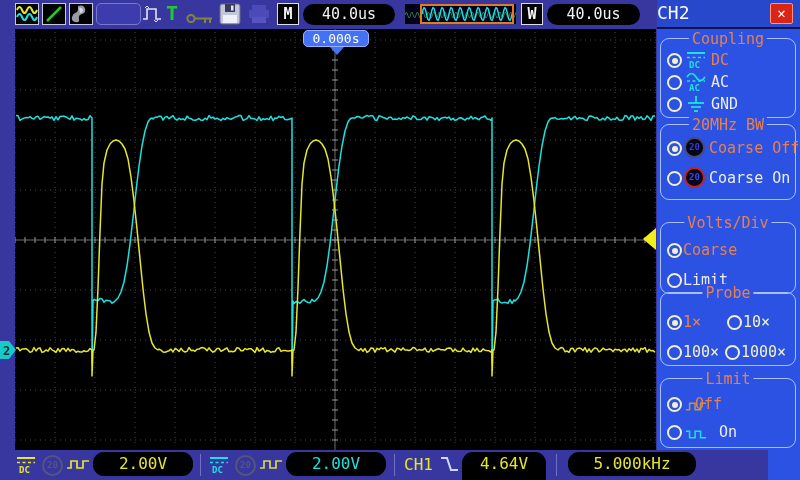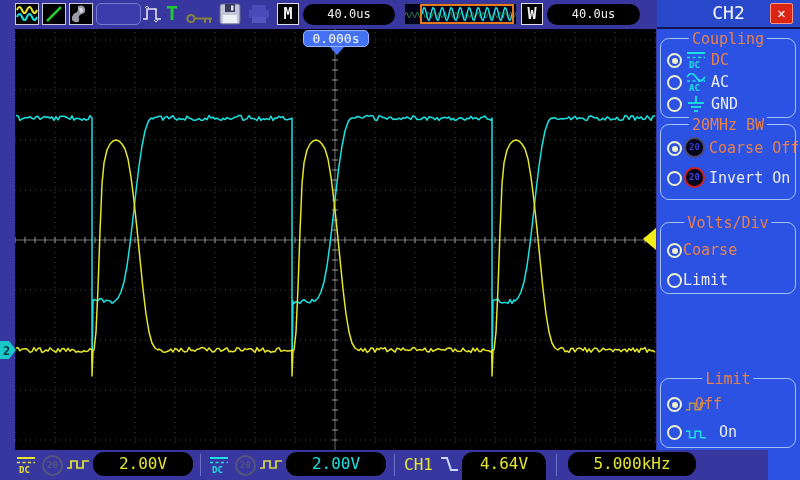--- a/index.html
+++ b/index.html
@@ -6,33 +6,33 @@
   #root{position:relative;width:800px;height:480px;background:#37379f;overflow:hidden;
         font-family:"DejaVu Sans Mono",monospace;}
   .abs{position:absolute;}
   
   #topbar{left:0;top:0;width:800px;height:29px;background:#37379f;}
   .tbtn{position:absolute;top:3px;width:24px;height:22px;background:#000;
         border:1px solid #c9c9de;box-sizing:border-box;}
   .boxlbl{position:absolute;top:3px;width:22px;height:22px;background:#000;border:1px solid #dedeee;
         box-sizing:border-box;color:#f4f4f4;font-weight:bold;font-size:15px;line-height:20px;text-align:center;}
   .pill{position:absolute;background:#000;border-radius:11px;color:#f2f2f2;
-        text-align:center;font-size:12px;line-height:21px;}
+        text-align:center;font-size:15px;line-height:21px;}
   
   #blackarea{left:15px;top:29px;width:641px;height:421px;background:#000;}
   #timebadge{left:303px;top:30px;width:66px;height:17px;background:#4472f2;border:1px solid #96b2ff;
         border-radius:5px;color:#fff;font-size:13px;line-height:16px;text-align:center;box-sizing:border-box;}
   #badgetri{left:330px;top:47px;width:0;height:0;border-left:7px solid transparent;
         border-right:7px solid transparent;border-top:8px solid #4472f2;}
   #trigmarker{left:643px;top:228px;width:0;height:0;border-top:11px solid transparent;
         border-bottom:11px solid transparent;border-right:13px solid #f2ee18;}
   
   #sidebar{left:657px;top:0;width:143px;height:480px;background:#2b52e2;}
   #sbheader{position:absolute;left:0;top:0;width:143px;height:27px;background:#2848cc;}
-  #sbtitle{position:absolute;left:0;top:2px;width:143px;text-align:center;color:#fafafa;font-size:18px;}
+  #sbtitle{position:absolute;left:0;top:2px;width:143px;color:#fafafa;font-size:18px;}
   #sbline{position:absolute;left:0;top:27px;width:143px;height:2px;background:#12124e;}
   #closebtn{position:absolute;left:113px;top:3px;width:23px;height:21px;background:#da2514;
         border:1px solid #ff9582;box-sizing:border-box;color:#fff;font-weight:bold;font-size:14px;
         line-height:18px;text-align:center;border-radius:2px;}
   .panel{position:absolute;left:3px;width:136px;border:1px solid #a6c2f6;border-radius:9px;box-sizing:border-box;}
   .ptitle{position:absolute;top:-9px;left:50%;transform:translateX(-50%);background:#2b52e2;
         padding:0 3px;color:#e8804a;font-size:15px;white-space:nowrap;}
   .mi{position:absolute;left:6px;height:20px;}
   .radio{position:absolute;top:2px;width:11px;height:11px;border:2px solid #f0f0cc;border-radius:50%;}
   .radio.sel::after{content:"";position:absolute;left:2.5px;top:2.5px;width:6px;height:6px;
@@ -310,36 +310,55 @@
     <div class="panel" style="top:124px;height:76px">
       <span class="ptitle">20MHz BW</span>
       <div class="mi" style="top:14px">
         <span class="radio sel"></span>
         <span class="b20 off" style="left:17px;top:-2px">20</span>
         <span class="lbl on" style="left:42px">Coarse Off</span>
       </div>
       <div class="mi" style="top:44px">
         <span class="radio"></span>
         <span class="b20 red" style="left:17px;top:-2px">20</span>
-        <span class="lbl" style="left:42px">Invert On</span>
+        <span class="lbl" style="left:42px">Coarse On</span>
       </div>
     </div>
 
     <div class="panel" style="top:222px;height:72px">
       <span class="ptitle">Volts/Div</span>
       <div class="mi" style="top:18px">
         <span class="radio sel"></span>
         <span class="lbl on" style="left:16px">Coarse</span>
       </div>
       <div class="mi" style="top:48px">
         <span class="radio"></span>
         <span class="lbl" style="left:16px">Limit</span>
       </div>
     </div>
 
+    <div class="panel" style="top:292px;height:74px">
+      <span class="ptitle">Probe</span>
+      <div class="mi" style="top:20px">
+        <span class="radio sel"></span>
+        <span class="lbl on" style="left:16px">1×</span>
+      </div>
+      <div class="mi" style="top:20px;left:66px">
+        <span class="radio"></span>
+        <span class="lbl pale" style="left:16px">10×</span>
+      </div>
+      <div class="mi" style="top:50px">
+        <span class="radio"></span>
+        <span class="lbl pale" style="left:16px">100×</span>
+      </div>
+      <div class="mi" style="top:50px;left:64px">
+        <span class="radio"></span>
+        <span class="lbl pale" style="left:16px">1000×</span>
+      </div>
+    </div>
 
     <div class="panel" style="top:378px;height:70px">
       <span class="ptitle">Limit</span>
       <div class="mi" style="top:16px">
         <span class="radio sel"></span>
         <svg class="cicon" style="left:18px;top:2px" width="24" height="13" viewBox="0 0 24 13">
             <path d="M1,10 h4 v-7 h6 v7 h6 v-7 h6" fill="none" stroke="#b99648" stroke-width="1.7"></path>
           </svg>
         <span class="lbl on" style="left:28px">Off</span>
       </div>

